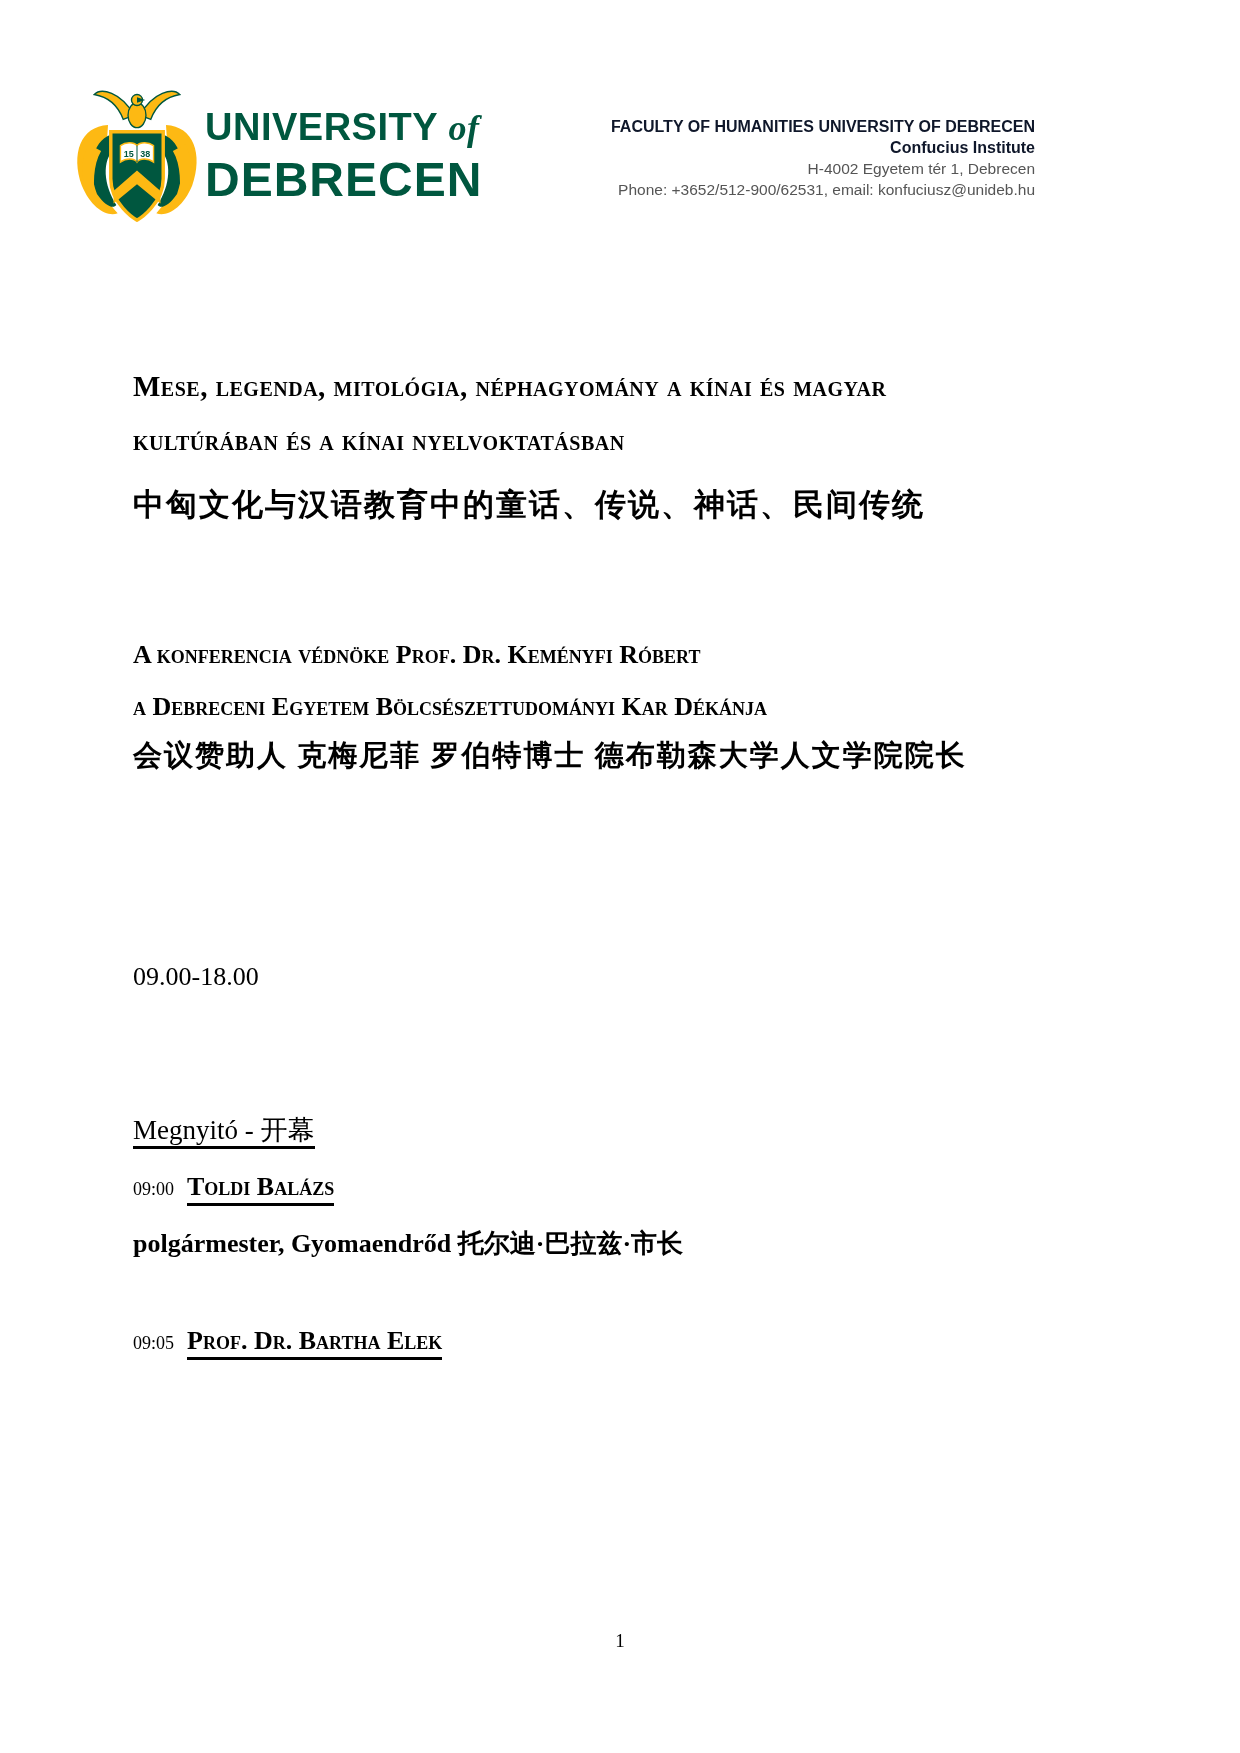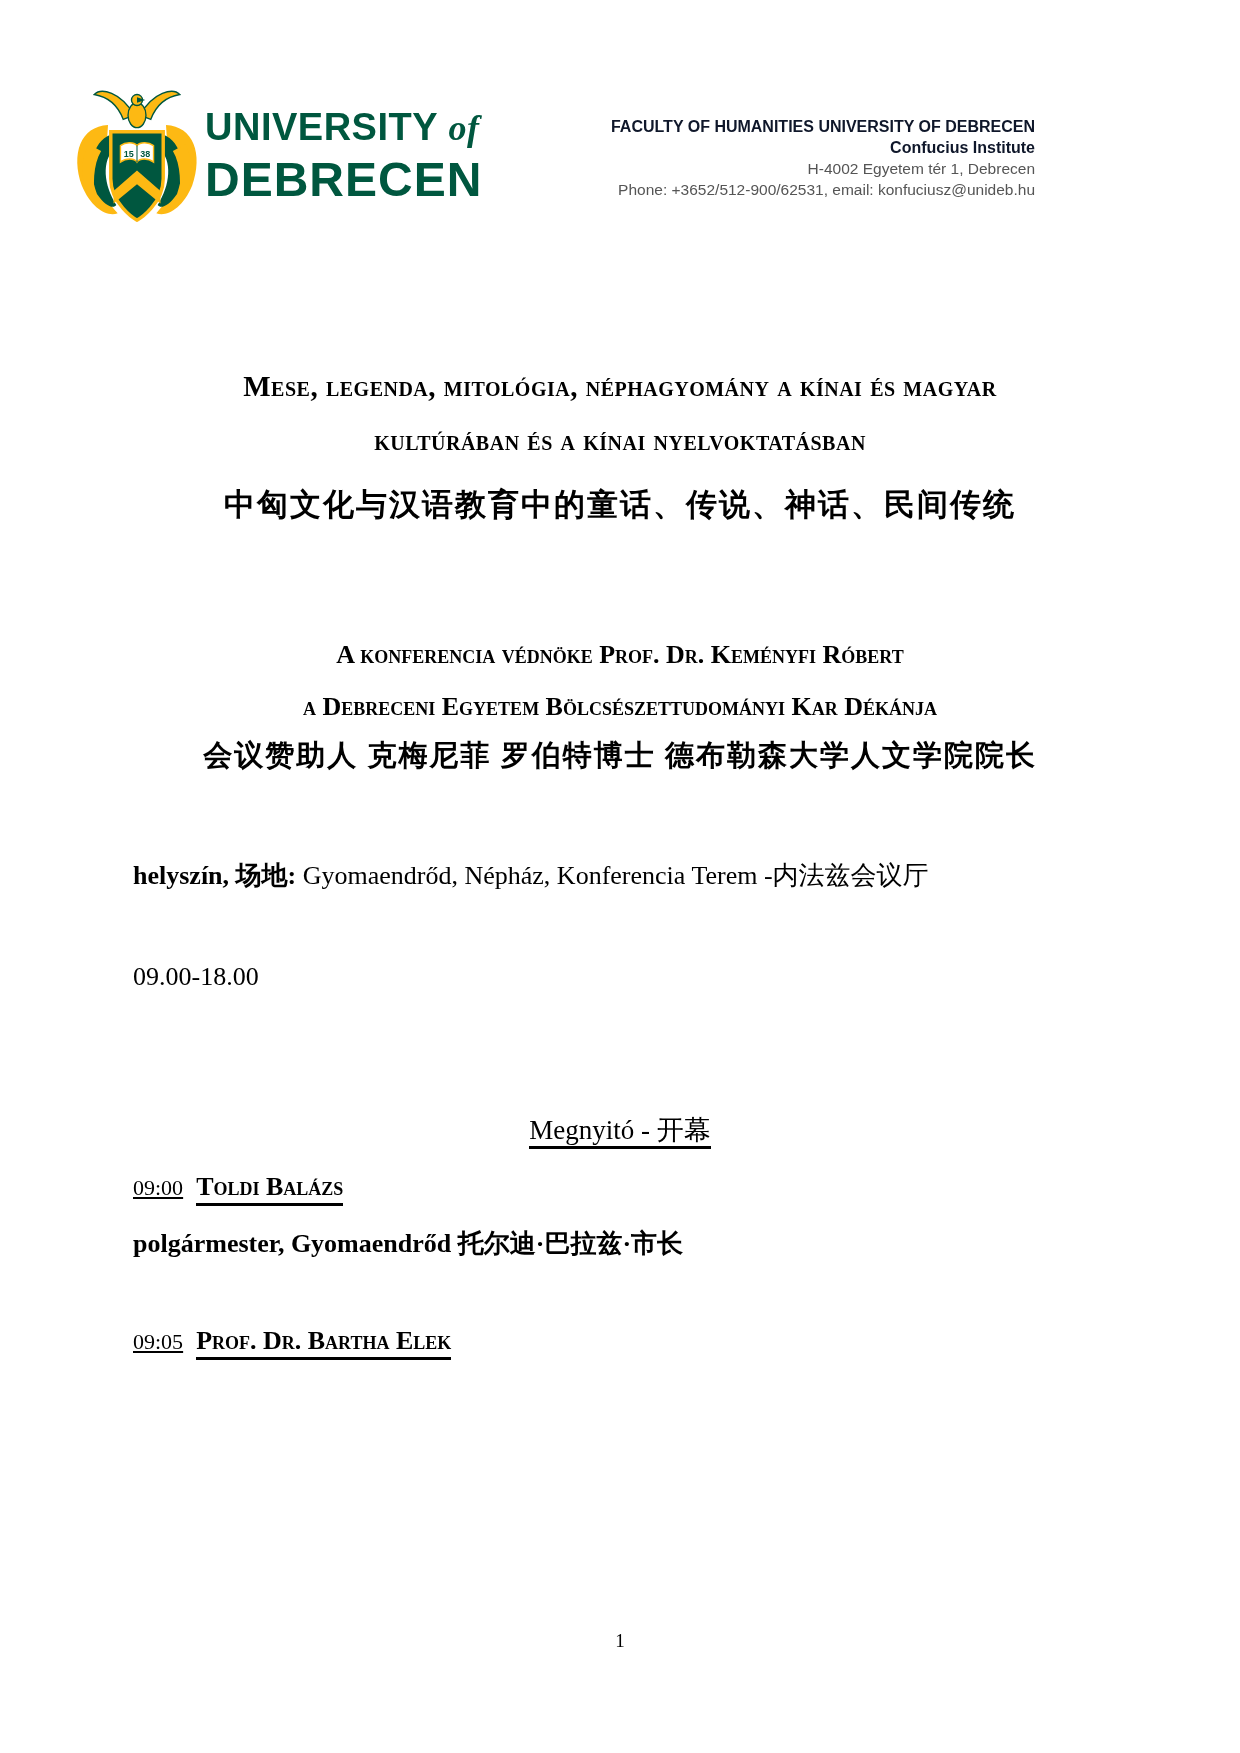--- a/index.html
+++ b/index.html
@@ -27,38 +27,38 @@
   .contact {
     position:absolute; top:116px; right:205px;
     text-align:right;
     font-family:"Liberation Sans", sans-serif;
     font-size:15.5px; line-height:21px; color:#555;
   }
   .contact .green { color:#0f172a; font-weight:bold; font-size:16px; }
 
   
   .line { position:absolute; left:133px; right:133px; }
-  .center { text-align:center; }
+  .center { }
 
   .title-hu {
     font-variant:small-caps; font-weight:bold;
     font-size:29px; letter-spacing:0.5px;
   }
   .title-zh { font-weight:bold; font-size:31px; letter-spacing:2px; }
 
   .patron-hu { font-variant:small-caps; font-weight:bold; font-size:26px; }
   .patron-zh { font-weight:bold; font-size:29px; letter-spacing:2px; }
 
   .detail { font-size:26px; }
   .detail b { font-weight:bold; }
 
   .section-head { font-size:27px; font-weight:normal; }
   .section-head .u { border-bottom:3px solid #000; padding-bottom:1px; }
 
-  .slot-time { font-size:22px;text-decoration:underline; }
+  .slot-time { font-size:18px; }
   .slot-name {
     font-variant:small-caps; font-weight:bold; font-size:26px;
     border-bottom:3px solid #000; padding-bottom:1px;
     margin-left:13px; display:inline-block;
   }
   .slot-role { font-weight:bold; font-size:26px; }
 
   .page-number {
     position:absolute; left:0; right:0; top:1630px;
     text-align:center; font-size:19px;
@@ -131,23 +131,20 @@
   </div>
 
   <div id="title1" class="line center title-hu">Mese, legenda, mitológia, néphagyomány a kínai és magyar</div>
   <div id="title2" class="line center title-hu">kultúrában és a kínai nyelvoktatásban</div>
   <div id="titlezh" class="line center title-zh">中匈文化与汉语教育中的童话、传说、神话、民间传统</div>
 
   <div id="patron1" class="line center patron-hu">A konferencia védnöke Prof. Dr. Keményfi Róbert</div>
   <div id="patron2" class="line center patron-hu">a Debreceni Egyetem Bölcsészettudományi Kar Dékánja</div>
   <div id="patronzh" class="line center patron-zh">会议赞助人 克梅尼菲 罗伯特博士 德布勒森大学人文学院院长</div>
 
-  <div id="venue" class="line detail">
-    <b>helyszín, 场地:</b><span> Gyomaendrőd, Népház, Konferencia Terem -内法兹会议厅</span>
-  </div>
   <div id="time2" class="line detail">09.00-18.00</div>
 
   <div id="opening" class="line center section-head">
     <span class="u">Megnyitó - 开幕</span>
   </div>
 
   <div id="slot0" class="line">
     <span class="slot-time">09:00</span><span class="slot-name">Toldi Balázs</span>
   </div>
   <div id="role0" class="line slot-role">polgármester, Gyomaendrőd 托尔迪·巴拉兹·市长</div>

